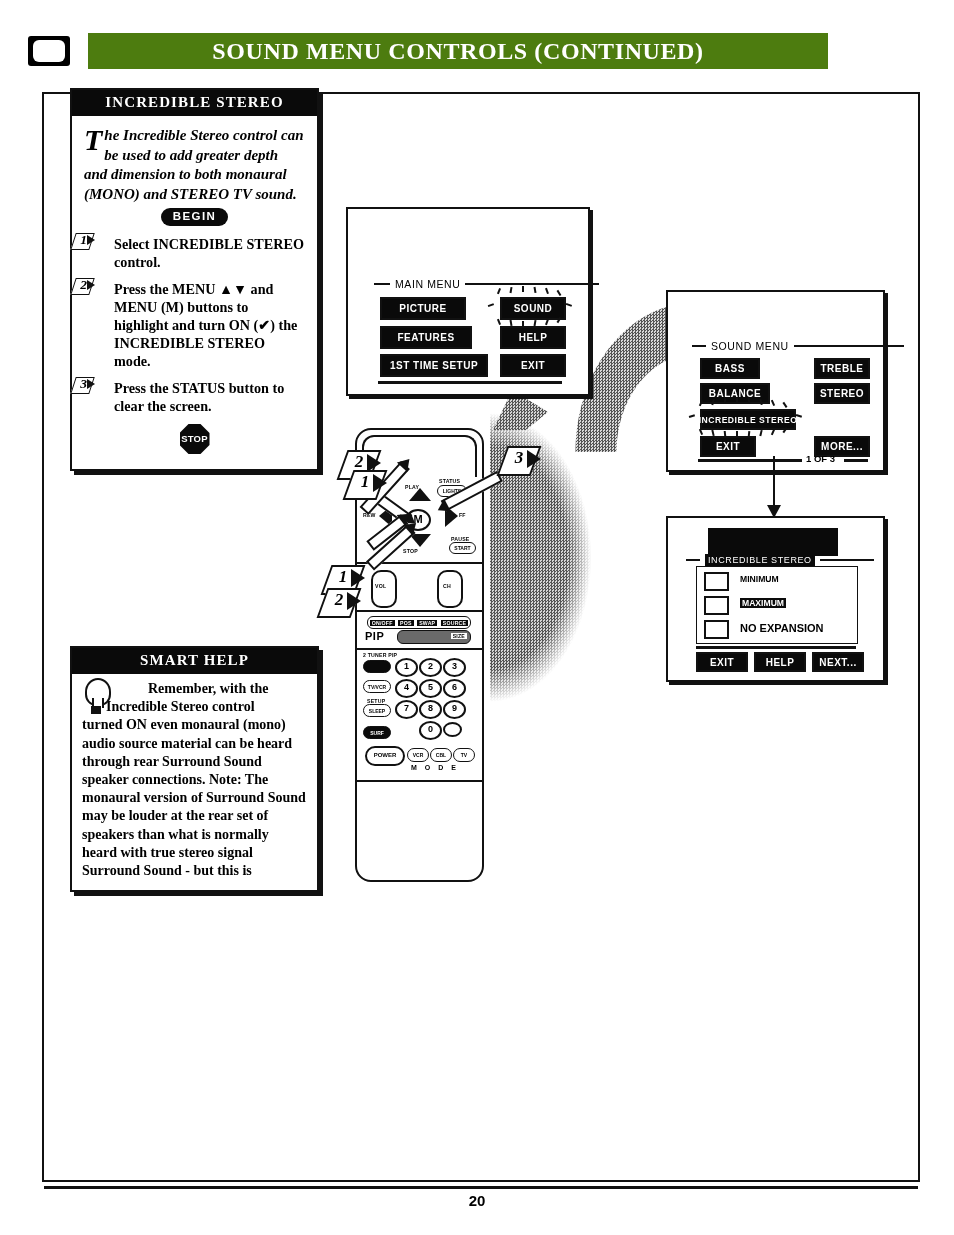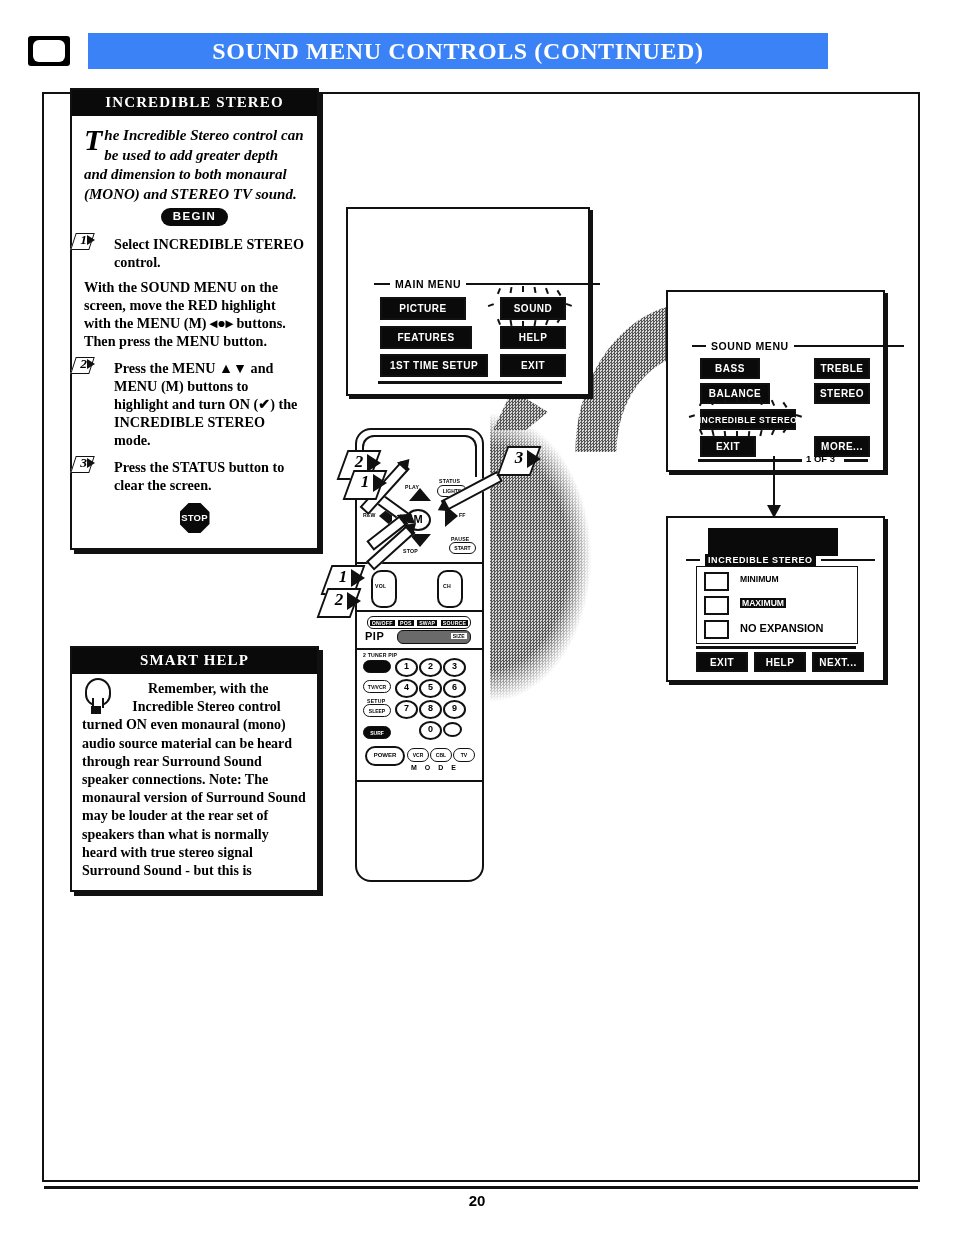--- a/index.html
+++ b/index.html
@@ -7,21 +7,21 @@
     width:954px;height:1235px;position:relative;overflow:hidden;
     font-family:"Liberation Serif", serif;
     color:#000;
     -webkit-font-smoothing:antialiased;
   }
   .abs{position:absolute;}
 
   
   #tv-icon{left:28px;top:36px;width:42px;height:30px;background:#000;border-radius:3px;}
   #tv-icon i{position:absolute;left:5px;top:4px;right:5px;bottom:4px;background:#fff;border-radius:6px;display:block;}
-  #header-bar{left:88px;top:33px;width:740px;height:36px;background:#3b82f6;}
+  #header-bar{left:88px;top:33px;width:740px;height:36px;background:#4d7c0f;}
   #header-title{
     position:absolute;left:0;right:0;top:50%;transform:translateY(-50%);
     text-align:center;color:#fff;
     font-family:"Liberation Serif", serif;
     font-variant:small-caps;font-weight:700;font-size:24px;letter-spacing:.6px;
     white-space:nowrap;
   }
 
   
   #page-frame{left:42px;top:92px;width:878px;height:1090px;border:2px solid #111;box-sizing:border-box;background:#fff;}
@@ -53,28 +53,28 @@
     font-family:"Liberation Sans",sans-serif;font-weight:700;font-size:9.5px;line-height:30px;text-align:center;letter-spacing:.2px;}
 
   
   #smart-panel{left:70px;top:646px;width:245px;background:#fff;border:2px solid #111;box-shadow:4px 4px 0 #111;}
   #smart-body{padding:6px 10px 10px 10px;font-size:14px;line-height:1.3;font-weight:700;position:relative;}
   .bulb{position:absolute;left:10px;top:4px;width:28px;height:38px;}
   .bulb .glass{position:absolute;left:3px;top:0;width:22px;height:24px;border:2.2px solid #111;border-radius:50% 50% 42% 42%;background:#fff;}
   .bulb .neck{position:absolute;left:10px;top:20px;width:8px;height:10px;border-left:2.2px solid #111;border-right:2.2px solid #111;background:#fff;}
   .bulb .base{position:absolute;left:9px;top:28px;width:10px;height:8px;background:#111;}
   .indent1{text-indent:66px;}
-  .indent2{text-indent:24px;text-align:center;}
+  .indent2{text-indent:24px;}
 
   
   .tv{position:absolute;background:#fff;border:2.5px solid #111;box-shadow:3px 3px 0 #111;}
   .tv .inner{position:absolute;inset:4px;border:1.6px solid #111;}
   .tv .screen{position:absolute;inset:4px;background:#fff;}
   .menu-title-row{position:absolute;display:flex;align-items:center;gap:5px;
-     font-family:"Liberation Sans",sans-serif;font-weight:700;font-size:10.5px;letter-spacing:.6px;white-space:nowrap;}
+     font-family:"Liberation Sans",sans-serif;font-weight:400;font-size:10.5px;letter-spacing:.6px;white-space:nowrap;}
   .menu-title-row .dash{height:2.4px;background:#111;}
   .osd-btn{position:absolute;background:#0a0a0a;color:#fff;border:2px solid #111;
     font-family:"Liberation Sans",sans-serif;font-weight:700;font-size:10px;letter-spacing:.5px;
     display:flex;align-items:center;justify-content:center;white-space:nowrap;}
   .glow{position:absolute;pointer-events:none;}
   .glow span{position:absolute;background:#111;width:1.7px;height:6px;}
   .bottom-rule{position:absolute;height:3px;background:#111;}
 
   
   .vline{position:absolute;background:#111;width:2.4px;}
@@ -149,21 +149,20 @@
     </div>
 
     <div class="step">
       <span class="dia">
         <span class="sh"></span>
           <span class="tip"></span>
         <span class="n">1</span>
       </span>
       <span>Select INCREDIBLE STEREO control.</span>
     </div>
-    <p class="para" style="font-weight:700">With the SOUND MENU on the screen, move the RED highlight with the MENU (M) ◂●▸ buttons. Then press the MENU button.</p>
 
     <div class="step">
       <span class="dia">
         <span class="sh"></span>
           <span class="tip"></span>
         <span class="n">2</span>
       </span>
       <span>Press the MENU ▲▼ and MENU (M) buttons</span><span style="font-weight:700"> to highlight and turn ON (✔) the INCREDIBLE STEREO mode.</span>
     </div>
 

